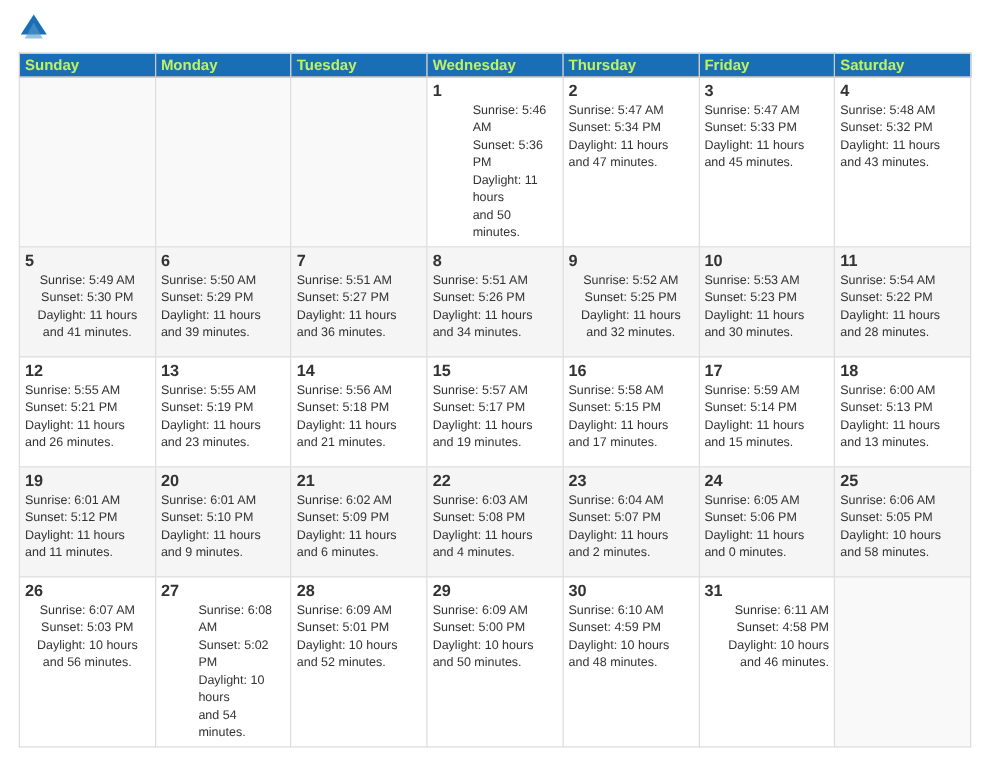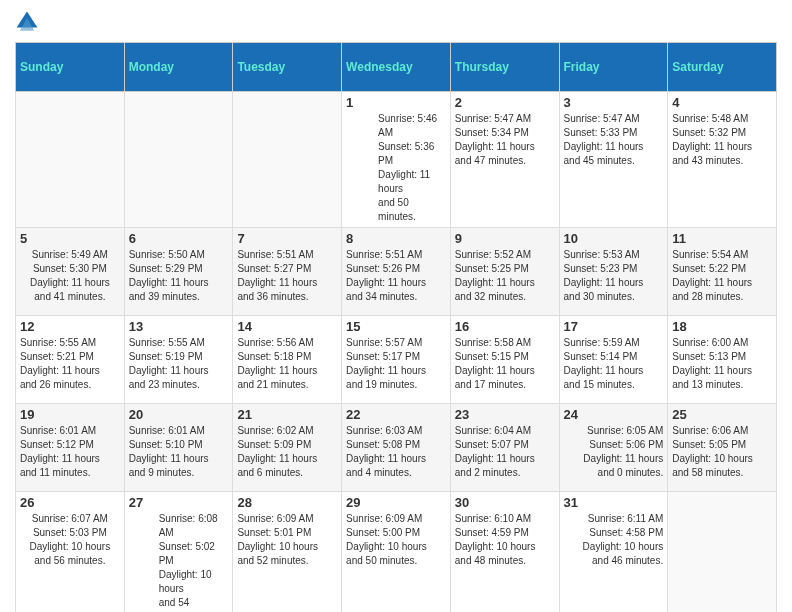--- a/index.html
+++ b/index.html
@@ -49,24 +49,24 @@
       font-size: 14px;
       color: #555;
     }
     table {
       width: 100%;
       border-collapse: collapse;
       table-layout: fixed;
     }
     thead tr th {
       background-color: #1a6eb5;
-      color: #5eead4;
+      color: #bef264;
       font-size: 12px;
       font-weight: bold;
-      padding: 17px 4px;
+      padding: 2px 4px;
       text-align: left;
       border: 1px solid #ccc;
     }
     tbody tr td {
       vertical-align: top;
       border: 1px solid #ddd;
       padding: 3px 4px;
       font-size: 10px;
       color: #333;
       height: 88px;
@@ -182,21 +182,21 @@
           </td>
           <td>
             <span class="day-num">8</span>
             <div class="day-info" style="white-space: pre-line;">Sunrise: 5:51 AM
 Sunset: 5:26 PM
 Daylight: 11 hours
 and 34 minutes.</div>
           </td>
           <td>
             <span class="day-num">9</span>
-            <div class="day-info" style="white-space: pre-line;">Sunrise: 5:52 AM
+            <div class="day-info" style="white-space: pre-line; text-align: center;">Sunrise: 5:52 AM
 Sunset: 5:25 PM
 Daylight: 11 hours
 and 32 minutes.</div>
           </td>
           <td>
             <span class="day-num">10</span>
             <div class="day-info" style="white-space: pre-line;">Sunrise: 5:53 AM
 Sunset: 5:23 PM
 Daylight: 11 hours
 and 30 minutes.</div>
@@ -291,21 +291,21 @@
           </td>
           <td>
             <span class="day-num">23</span>
             <div class="day-info" style="white-space: pre-line;">Sunrise: 6:04 AM
 Sunset: 5:07 PM
 Daylight: 11 hours
 and 2 minutes.</div>
           </td>
           <td>
             <span class="day-num">24</span>
-            <div class="day-info" style="white-space: pre-line; text-align: right;">Sunrise: 6:05 AM
+            <div class="day-info" style="white-space: pre-line;">Sunrise: 6:05 AM
 Sunset: 5:06 PM
 Daylight: 11 hours
 and 0 minutes.</div>
           </td>
           <td>
             <span class="day-num">25</span>
             <div class="day-info" style="white-space: pre-line;">Sunrise: 6:06 AM
 Sunset: 5:05 PM
 Daylight: 10 hours
 and 58 minutes.</div>

